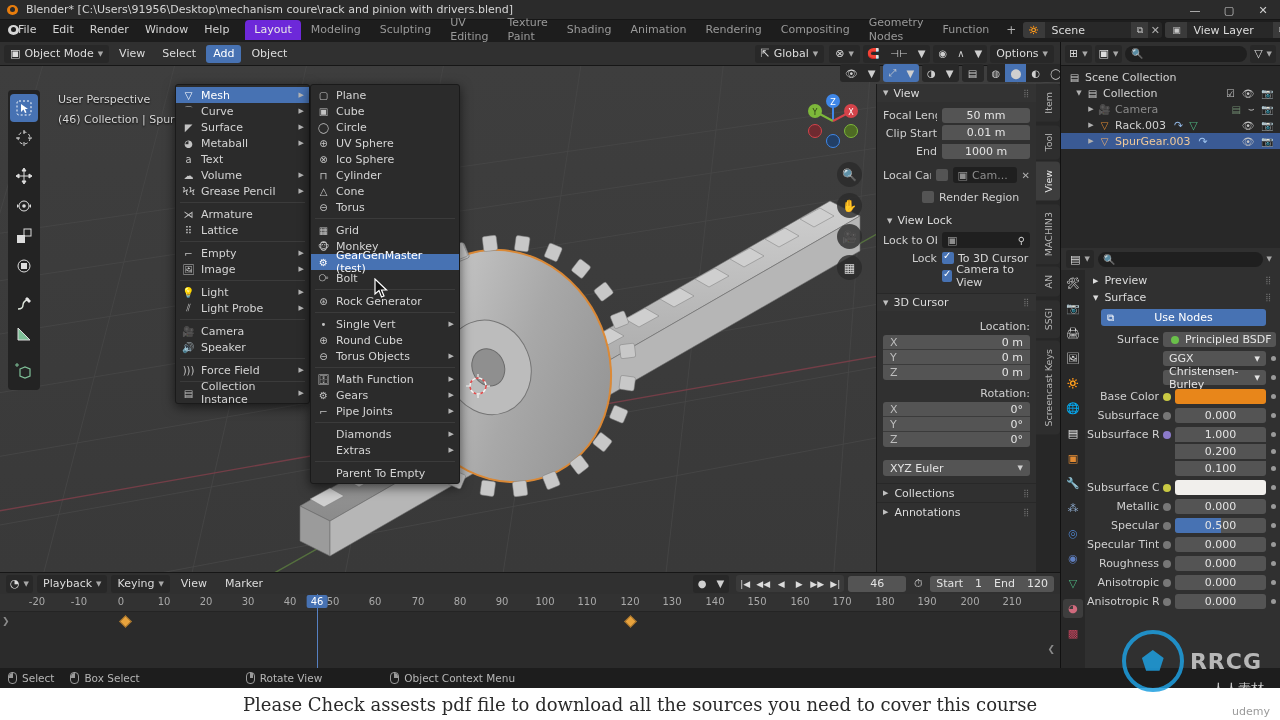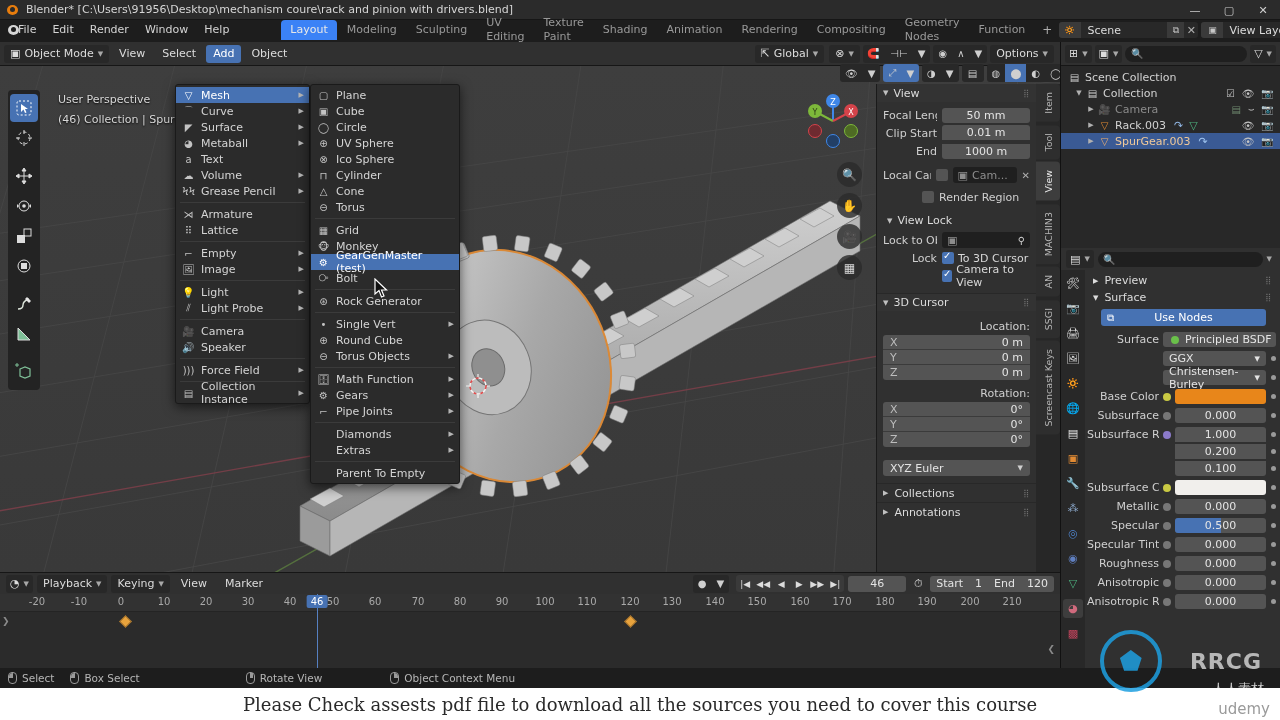--- a/index.html
+++ b/index.html
@@ -43,21 +43,21 @@
     content:""; position:absolute; left:2px; top:3px; width:11px;height:10px;
     border-radius:50%; background:#d6d6d6;
   }
   .topbar .blender-icon::after{
     content:""; position:absolute; left:5px; top:5px; width:5px;height:5px;
     border-radius:50%; background:#1d1d1d;
   }
   .menu-item { padding:2px 8px; font-size:11px; color:#d4d4d4; border-radius:3px; line-height:16px;}
   .ws-tabs { display:flex; align-items:center; margin-left:8px; gap:1px;}
   .ws-tab { padding:3px 9px; font-size:11px; color:#999; border-radius:4px 4px 0 0; line-height:14px;}
-  .ws-tab.active { background:#3b82f6; color:#e8e8e8;margin-left:36px; }
+  .ws-tab.active { background:#6d28d9; color:#e8e8e8; }
   .ws-add { padding:2px 7px; color:#b0b0b0; font-size:12px;}
   .topbar-right { margin-left:auto; display:flex; align-items:center; gap:3px; padding-right:4px;}
   .scene-field {
     display:flex; align-items:center; background:#282828; border-radius:3px; height:16px;
   }
   .scene-icon { width:22px; height:16px; display:flex; align-items:center; justify-content:center;
      background:#3a3a3a; border-radius:3px 0 0 3px; font-size:9px; color:#c8c8c8;}
   .scene-name { width:86px; padding-left:6px; font-size:11px; color:#dcdcdc;}
   .mini-btn { width:17px; height:16px; background:#3a3a3a; display:flex; align-items:center;
     justify-content:center; font-size:9px; color:#c8c8c8;}
@@ -255,28 +255,28 @@
   .mouse-ico.l::after{content:"";position:absolute;left:0;top:0;width:4px;height:5px;background:#9a9a9a;border-radius:4px 0 0 0;}
   .mouse-ico.m::after{content:"";position:absolute;left:3px;top:0;width:3px;height:5px;background:#9a9a9a;}
   .mouse-ico.r::after{content:"";position:absolute;right:0;top:0;width:4px;height:5px;background:#9a9a9a;border-radius:0 4px 0 0;}
   .sb-stats { margin-left:auto; font-size:10.5px; color:#b6b6b6; white-space:nowrap;}
 
   
   .bottom-band { position:absolute; left:0; top:688px; width:1280px; height:32px; background:#fff;}
   .bottom-text { position:absolute; left:0; top:688px; width:1280px; height:32px;
      display:flex; align-items:center; justify-content:center; font-size:18px; color:#2a2a2a;
      font-family:"DejaVu Serif","Liberation Serif",serif;}
-  .udemy { position:absolute; right:10px; bottom:2px; font-size:15px; color:#9a9a9a;}
+  .udemy { position:absolute; right:10px; bottom:2px; font-size:11px; color:#9a9a9a;}
 
   
   .watermark { position:absolute; right:18px; bottom:28px; display:flex; align-items:center; gap:6px;
      opacity:.85; z-index:30;}
   .wm-circle { width:62px;height:62px;border-radius:50%; border:4px solid #1e9fe0; display:flex;
      align-items:center; justify-content:center; color:#1e9fe0; font-size:26px; font-weight:bold;}
-  .wm-text { color:#cfcfcf; font-size:22px; font-weight:bold; letter-spacing:1px;margin-left:22px;}
+  .wm-text { color:#cfcfcf; font-size:22px; font-weight:bold; letter-spacing:1px;}
   .wm-sub { position:absolute; right:16px; bottom:22px; color:#cfcfcf; font-size:13px;}
 </style>
 </head>
 <body>
 
 <div class="app">
 
   <div class="titlebar">
     <div class="blender-logo"></div>
     <div class="title">Blender* [C:\Users\91956\Desktop\mechanism coure\rack and pinion with drivers.blend]</div>

